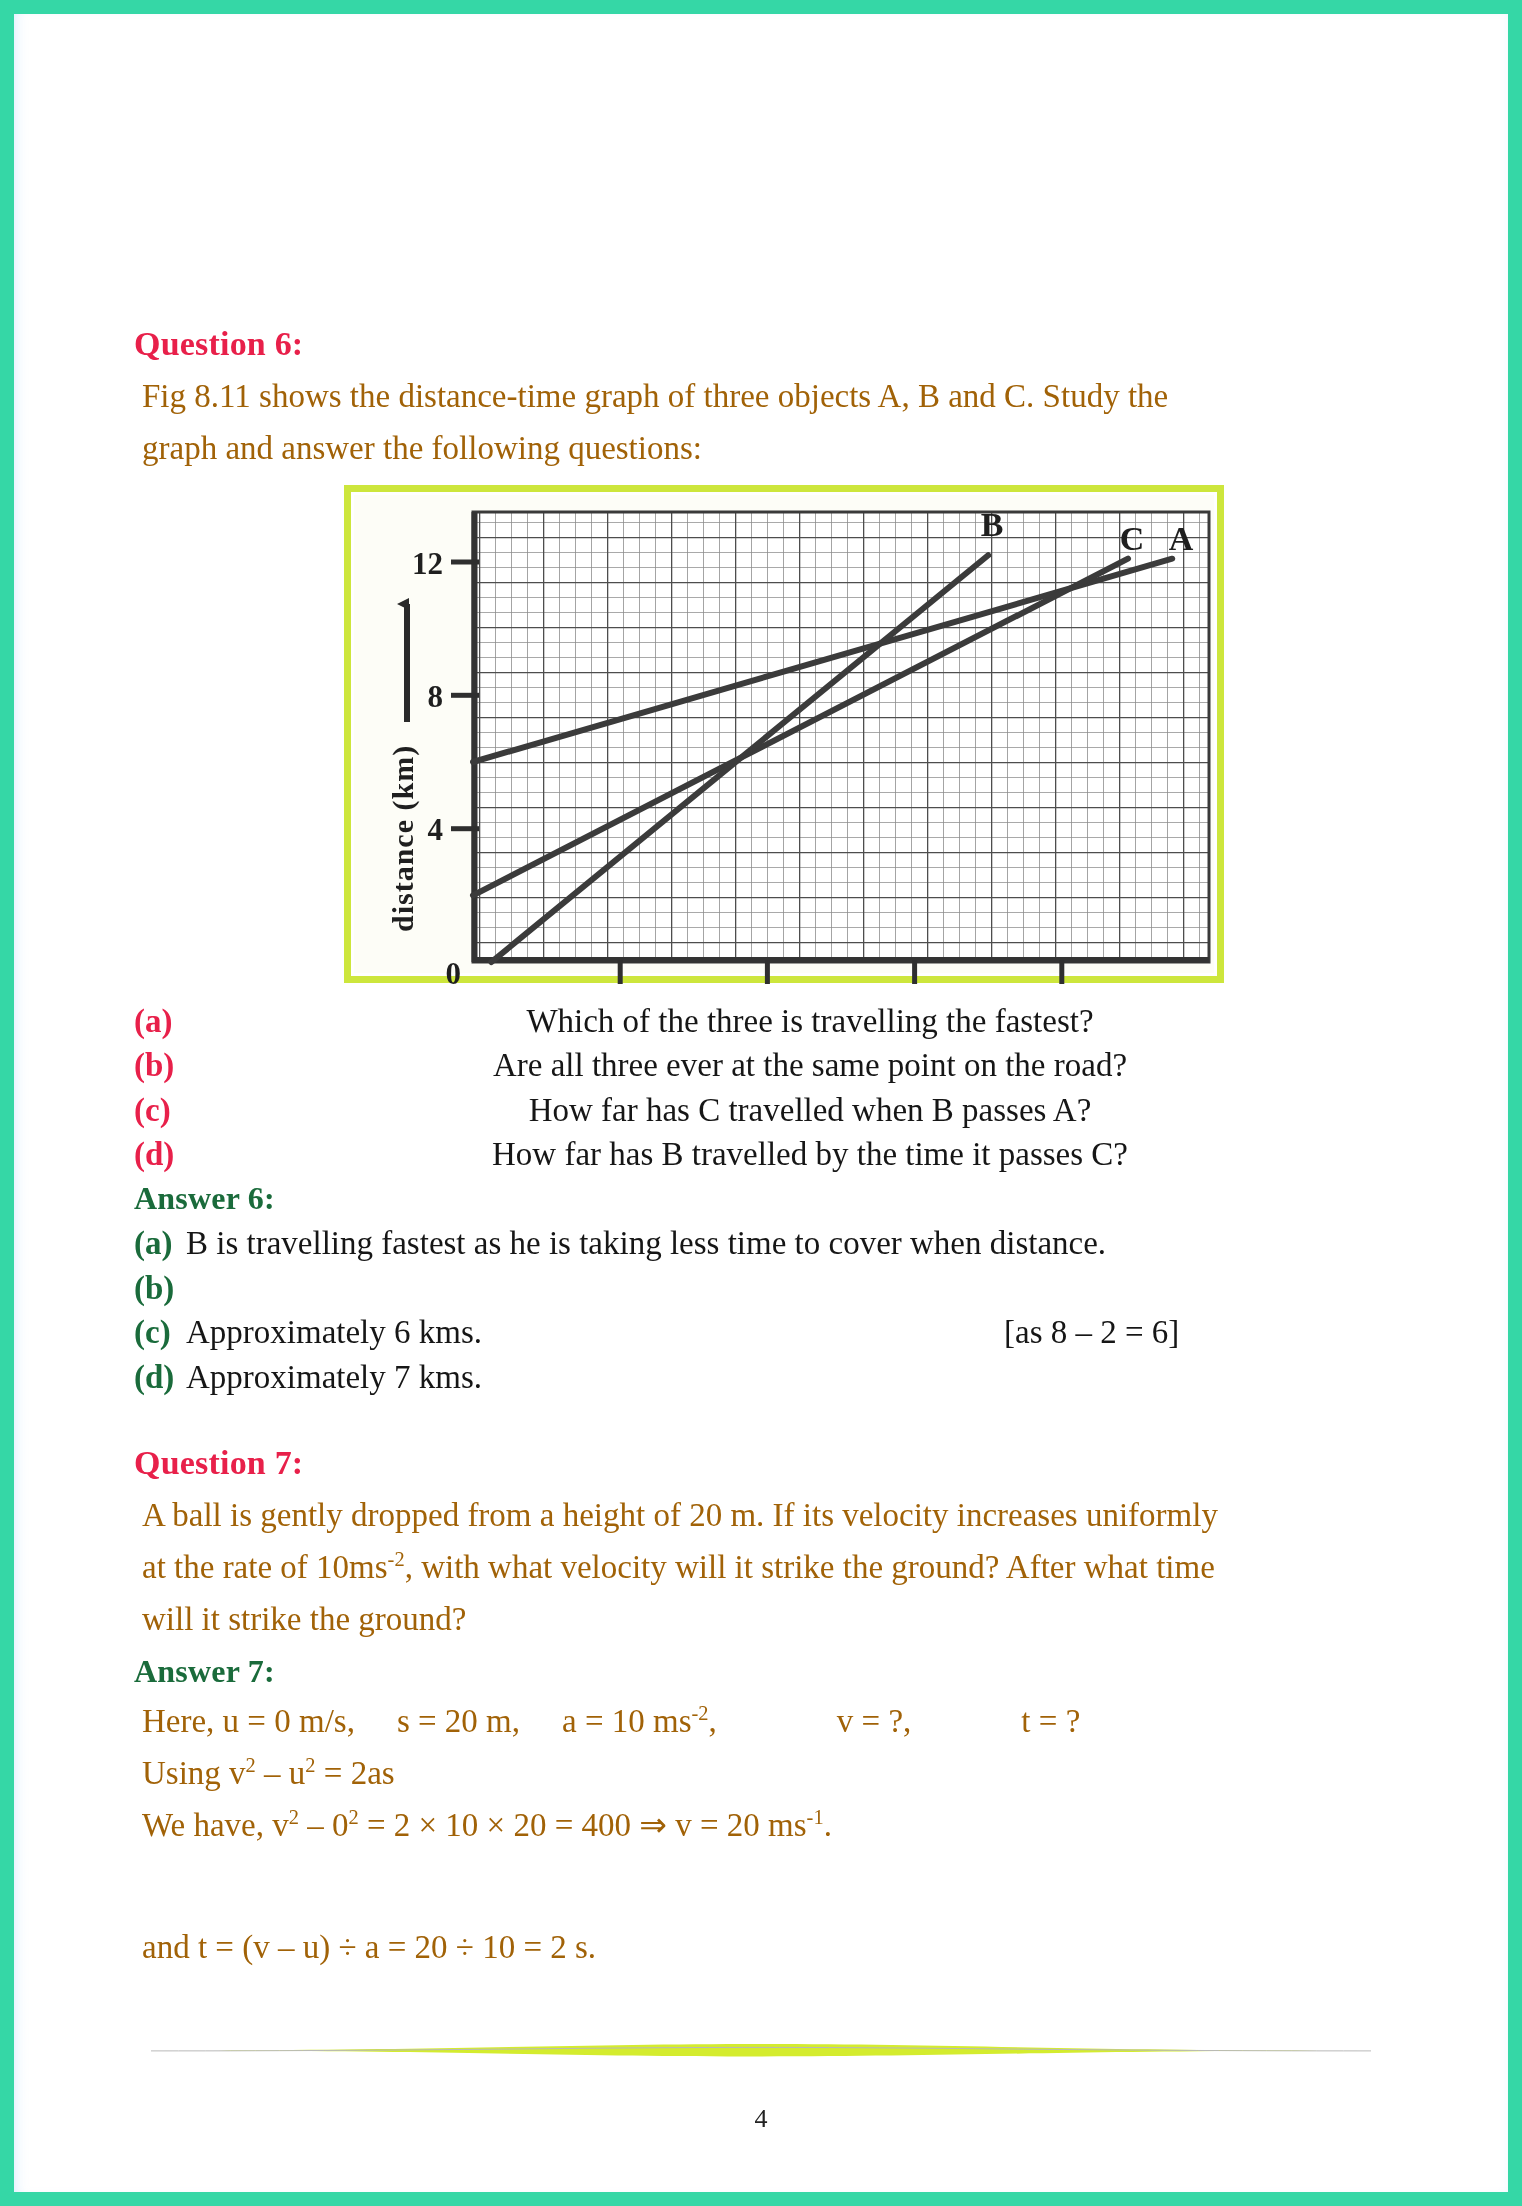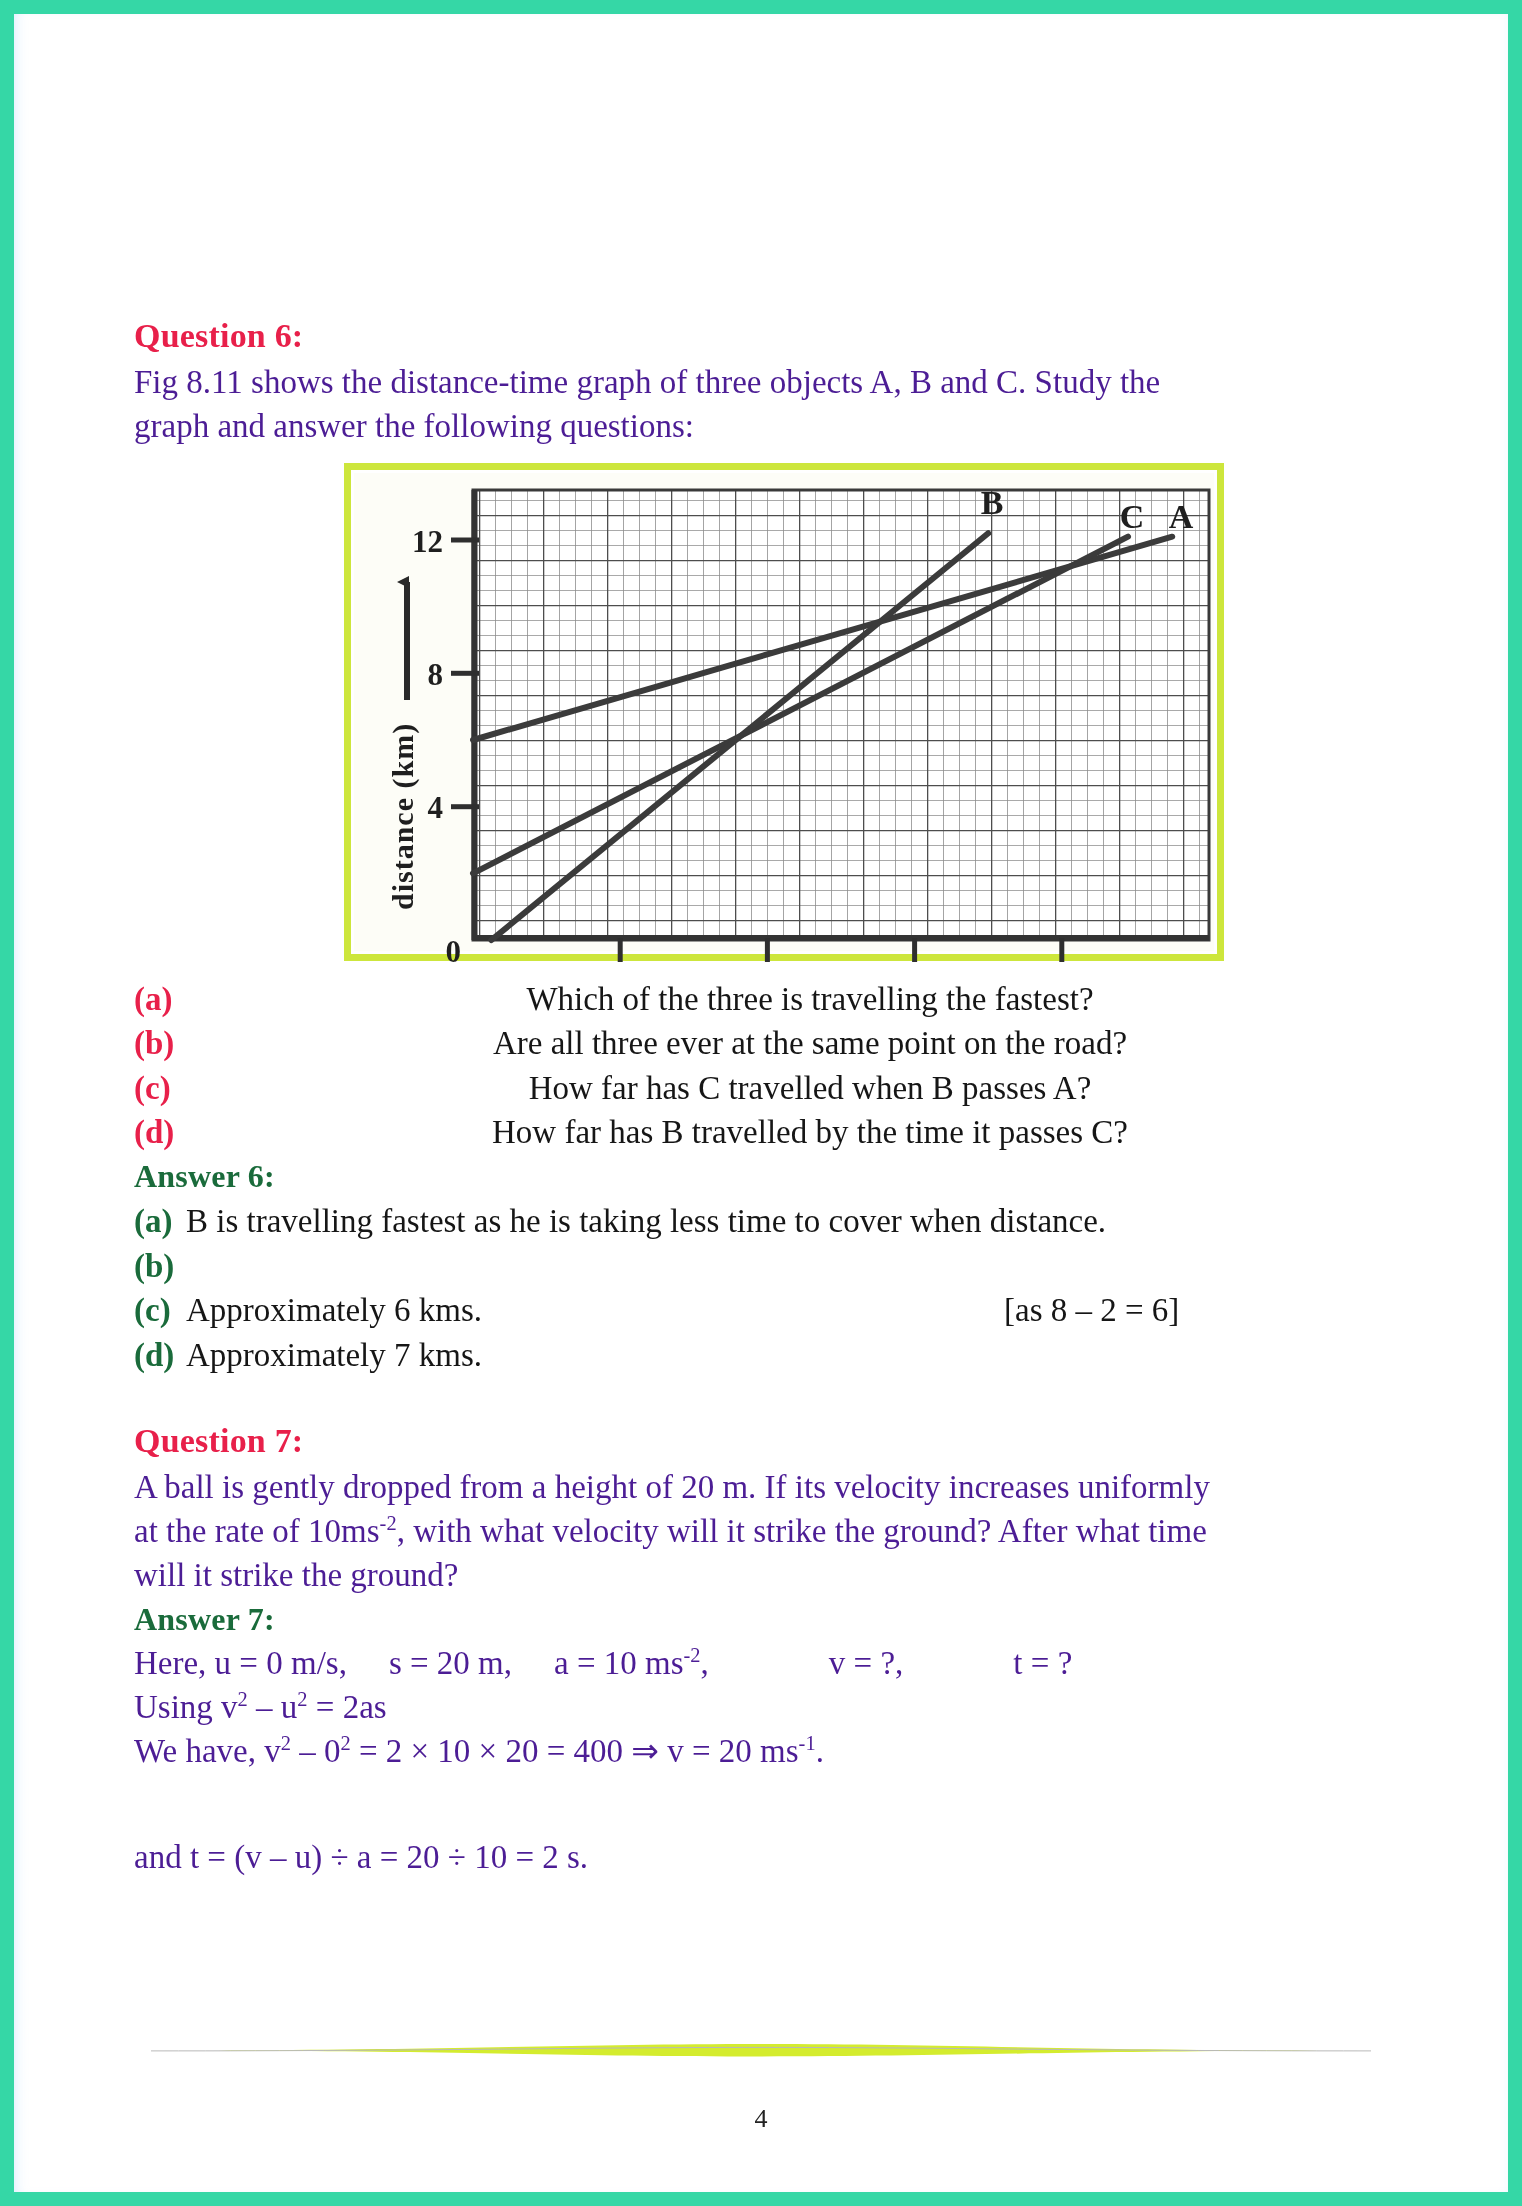--- a/index.html
+++ b/index.html
@@ -28,21 +28,21 @@
     inset: 0;
     background: #ffffff;
     box-shadow: inset 10px 0 14px -10px rgba(120,190,255,.35),
                 inset -6px 0 12px -10px rgba(120,190,255,.25);
   }
 
   
   .content {
     position: absolute;
     left: 120px;
-    top: 300px;
+    top: 308px;
     width: 1300px;
   }
 
   .q-head {
     color: #e8204a;
     font-weight: bold;
     font-size: 34px;
     line-height: 1.32;
     margin: 0 0 2px 0;
     letter-spacing: .2px;
@@ -56,24 +56,24 @@
     letter-spacing: .2px;
   }
   .body-line {
     color: #161616;
     font-size: 33px;
     line-height: 1.35;
     margin: 0;
     white-space: pre-wrap;
   }
   .para {
-    color: #4c1d95;
+    color: #a16207;
     font-size: 33px;
     line-height: 1.33;
-    margin: 0;
+    margin: 8px;
   }
   .lbl-red { color: #e8204a; font-weight: bold; }
   .lbl-grn { color: #1a6b3b; font-weight: bold; }
 
   .qline { display: flex; align-items: baseline; }
   .qline .lbl { width: 52px; flex: 0 0 52px; }
   .qline .txt { flex: 1 1 auto; text-align: center; }
 
   .ans-row { display: flex; align-items: baseline; }
   .ans-row .lbl { width: 52px; flex: 0 0 52px; }

